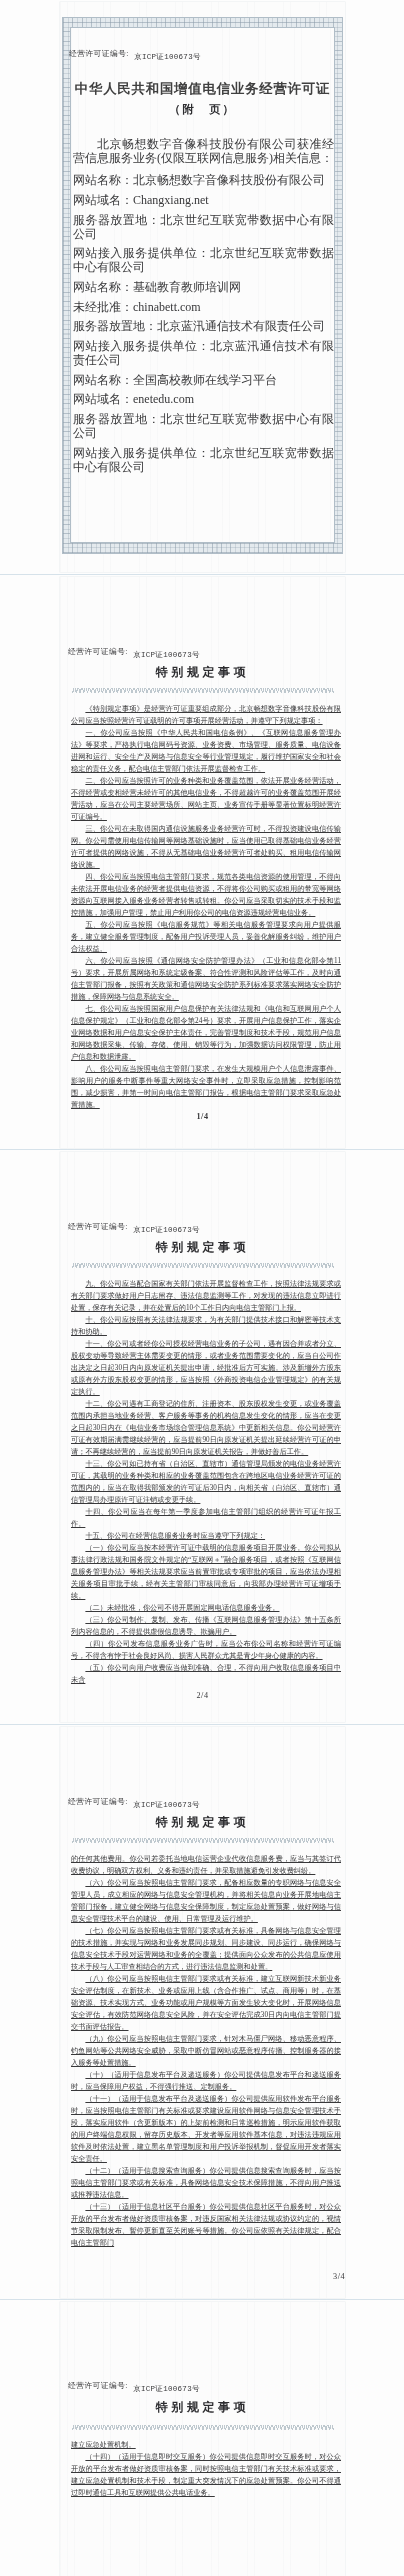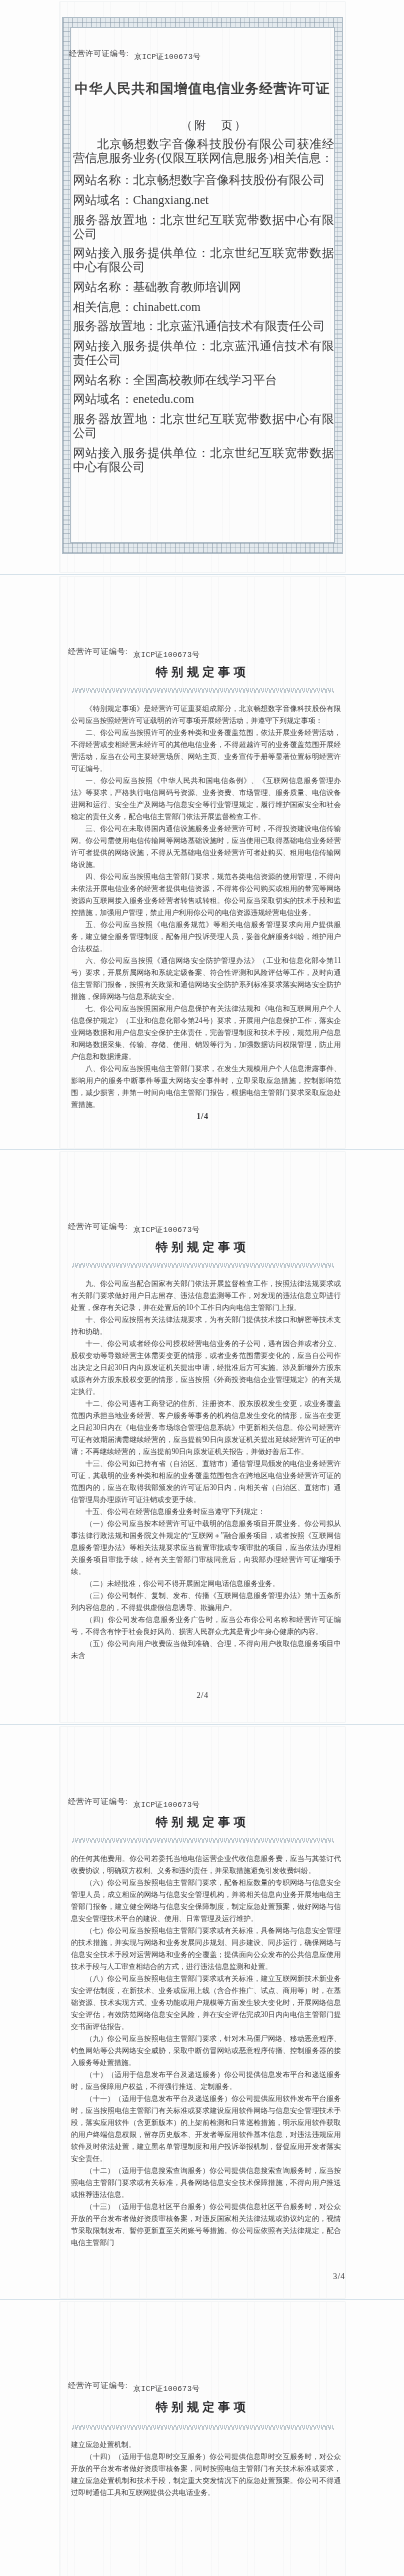--- a/index.html
+++ b/index.html
@@ -31,36 +31,36 @@
     position:absolute;left:7.2px;right:7.2px;top:9.3px;bottom:9.3px;
     background:#fcfcfc;
     background-image:repeating-linear-gradient(90deg,rgba(120,134,146,0.035) 0 0.5px,transparent 0.5px 7.2px);
     border:0.5px solid #b0bdc7;
   }
   .hdr{position:absolute;left:69px;top:49px;font-size:7.7px;letter-spacing:0.5px;white-space:nowrap;}
   .hdr .no{display:inline-block;margin-left:5.2px;position:relative;top:3.1px;letter-spacing:0.3px;
     font-family:"Liberation Mono","DejaVu Sans Mono",monospace;font-size:7.5px;}
   .lic-title{position:absolute;left:60px;width:285px;top:80px;text-align:center;
     font-size:13.4px;font-weight:bold;letter-spacing:0.8px;color:#404040;}
-  .lic-sub{position:absolute;left:72px;width:285px;top:102px;text-align:center;
-    font-size:11.3px;font-weight:normal;letter-spacing:2.1px;color:#2d2d30;margin-top:16px;}
+  .lic-sub{position:absolute;left:60px;width:285px;top:102px;text-align:center;
+    font-size:11.3px;font-weight:bold;letter-spacing:2.1px;color:#2d2d30;}
   .lic-body{position:absolute;left:73px;width:261px;top:137px;font-size:12px;line-height:14px;text-align:justify;}
   .lic-body .intro{margin:0 0 8.2px;text-indent:2em;}
   .lic-body p.entry{margin:0 0 5.7px;text-indent:0;}
   
   .prov-hdr{position:absolute;left:68px;top:72px;font-size:7.7px;letter-spacing:0.5px;white-space:nowrap;}
   .prov-hdr .no{display:inline-block;margin-left:5.2px;position:relative;top:3.1px;letter-spacing:0.3px;
     font-family:"Liberation Mono","DejaVu Sans Mono",monospace;font-size:7.5px;}
   .prov-title{position:absolute;left:60px;width:285px;top:89px;text-align:center;
     font-size:12px;font-weight:bold;letter-spacing:3.6px;color:#2d2d30;}
   .wavy{position:absolute;left:72px;width:262px;top:113px;height:4.6px;opacity:.55;
     background-image:
       repeating-linear-gradient(75deg,#8d9ea9 0 1px,transparent 1px 3.6px),
       repeating-linear-gradient(-75deg,#8d9ea9 0 1px,transparent 1px 3.6px);}
-  .prov-body{position:absolute;left:71px;width:270px;top:128px;font-size:7.2px;line-height:12px;text-align:justify;}
+  .prov-body{position:absolute;left:71px;width:270px;top:128px;font-size:7.2px;line-height:12px;text-align:justify;text-decoration:underline;}
   .prov-body p{margin:0;text-indent:2em;}
   .prov-body p.cont{text-indent:0;}
   .page-no{position:absolute;left:60px;width:285px;text-align:center;font-size:8.2px;letter-spacing:0.5px;}
 </style>
 </head>
 <body>
 
 <div class="page" style="top:0;height:574px;">
   <div class="paper"></div>
   <div class="ornate">
@@ -72,42 +72,42 @@
   <div class="lic-title">中华人民共和国增值电信业务经营许可证</div>
   <div class="lic-sub">（附　页）</div>
   <div class="lic-body">
     <p class="intro">北京畅想数字音像科技股份有限公司获准经营信息服务业务(仅限互联网信息服务)相关信息：</p>
     <div>
         <p class="entry">网站名称：北京畅想数字音像科技股份有限公司</p>
         <p class="entry">网站域名：Changxiang.net</p>
         <p class="entry">服务器放置地：北京世纪互联宽带数据中心有限公司</p>
         <p class="entry">网站接入服务提供单位：北京世纪互联宽带数据中心有限公司</p>
         <p class="entry">网站名称：基础教育教师培训网</p>
-        <p class="entry">相关信息：chinabett.com</p>
+        <p class="entry">未经批准：chinabett.com</p>
         <p class="entry">服务器放置地：北京蓝汛通信技术有限责任公司</p>
         <p class="entry">网站接入服务提供单位：北京蓝汛通信技术有限责任公司</p>
         <p class="entry">网站名称：全国高校教师在线学习平台</p>
         <p class="entry">网站域名：enetedu.com</p>
         <p class="entry">服务器放置地：北京世纪互联宽带数据中心有限公司</p>
         <p class="entry">网站接入服务提供单位：北京世纪互联宽带数据中心有限公司</p>
       </div>
   </div>
 </div>
 
 <div class="page sep" style="top:574px;height:575px;">
   <div class="paper"></div>
   <div class="prov-hdr">
     <span>经营许可证编号:</span><span class="no">京ICP证100673号</span>
   </div>
   <div class="prov-title">特别规定事项</div>
   <div class="wavy"></div>
   <div class="prov-body">
       <p>《特别规定事项》是经营许可证重要组成部分，北京畅想数字音像科技股份有限公司应当按照经营许可证载明的许可事项开展经营活动，并遵守下列规定事项：</p>
+      <p>一、你公司应当按照《中华人民共和国电信条例》、《互联网信息服务管理办法》等要求，严格执行电信网码号资源、业务资费、市场管理、服务质量、电信设备进网和运行、安全生产及网络与信息安全等行业管理规定，履行维护国家安全和社会稳定的责任义务，配合电信主管部门依法开展监督检查工作。</p>
       <p>二、你公司应当按照许可的业务种类和业务覆盖范围，依法开展业务经营活动，不得经营或变相经营未经许可的其他电信业务，不得超越许可的业务覆盖范围开展经营活动，应当在公司主要经营场所、网站主页、业务宣传手册等显著位置标明经营许可证编号。</p>
-      <p>一、你公司应当按照《中华人民共和国电信条例》、《互联网信息服务管理办法》等要求，严格执行电信网码号资源、业务资费、市场管理、服务质量、电信设备进网和运行、安全生产及网络与信息安全等行业管理规定，履行维护国家安全和社会稳定的责任义务，配合电信主管部门依法开展监督检查工作。</p>
       <p>三、你公司在未取得国内通信设施服务业务经营许可时，不得投资建设电信传输网。你公司需使用电信传输网等网络基础设施时，应当使用已取得基础电信业务经营许可者提供的网络设施，不得从无基础电信业务经营许可者处购买、租用电信传输网络设施。</p>
       <p>四、你公司应当按照电信主管部门要求，规范各类电信资源的使用管理，不得向未依法开展电信业务的经营者提供电信资源，不得将你公司购买或租用的带宽等网络资源向互联网接入服务业务经营者转售或转租。你公司应当采取切实的技术手段和监控措施，加强用户管理，禁止用户利用你公司的电信资源违规经营电信业务。</p>
       <p>五、你公司应当按照《电信服务规范》等相关电信服务管理要求向用户提供服务，建立健全服务管理制度，配备用户投诉受理人员，妥善化解服务纠纷，维护用户合法权益。</p>
       <p>六、你公司应当按照《通信网络安全防护管理办法》（工业和信息化部令第11号）要求，开展所属网络和系统定级备案、符合性评测和风险评估等工作，及时向通信主管部门报备，按照有关政策和通信网络安全防护系列标准要求落实网络安全防护措施，保障网络与信息系统安全。</p>
       <p>七、你公司应当按照国家用户信息保护有关法律法规和《电信和互联网用户个人信息保护规定》（工业和信息化部令第24号）要求，开展用户信息保护工作，落实企业网络数据和用户信息安全保护主体责任，完善管理制度和技术手段，规范用户信息和网络数据采集、传输、存储、使用、销毁等行为，加强数据访问权限管理，防止用户信息和数据泄露。</p>
       <p>八、你公司应当按照电信主管部门要求，在发生大规模用户个人信息泄露事件、影响用户的服务中断事件等重大网络安全事件时，立即采取应急措施，控制影响范围，减少损害，并第一时间向电信主管部门报告，根据电信主管部门要求采取应急处置措施。</p>
     </div>
   <div class="page-no" style="top:537px;font-weight:bold;">1/4</div>
 </div>
 
@@ -117,20 +117,21 @@
     <span>经营许可证编号:</span><span class="no">京ICP证100673号</span>
   </div>
   <div class="prov-title">特别规定事项</div>
   <div class="wavy"></div>
   <div class="prov-body">
       <p>九、你公司应当配合国家有关部门依法开展监督检查工作，按照法律法规要求或有关部门要求做好用户日志留存、违法信息监测等工作，对发现的违法信息立即进行处置，保存有关记录，并在处置后的10个工作日内向电信主管部门上报。</p>
       <p>十、你公司应按照有关法律法规要求，为有关部门提供技术接口和解密等技术支持和协助。</p>
       <p>十一、你公司或者经你公司授权经营电信业务的子公司，遇有因合并或者分立、股权变动等导致经营主体需要变更的情形，或者业务范围需要变化的，应当自公司作出决定之日起30日内向原发证机关提出申请，经批准后方可实施。涉及新增外方股东或原有外方股东股权变更的情形，应当按照《外商投资电信企业管理规定》的有关规定执行。</p>
       <p>十二、你公司遇有工商登记的住所、注册资本、股东股权发生变更，或业务覆盖范围内承担当地业务经营、客户服务等事务的机构信息发生变化的情形，应当在变更之日起30日内在《电信业务市场综合管理信息系统》中更新相关信息。你公司经营许可证有效期届满需继续经营的，应当提前90日向原发证机关提出延续经营许可证的申请；不再继续经营的，应当提前90日向原发证机关报告，并做好善后工作。</p>
       <p>十三、你公司如已持有省（自治区、直辖市）通信管理局颁发的电信业务经营许可证，其载明的业务种类和相应的业务覆盖范围包含在跨地区电信业务经营许可证的范围内的，应当在取得我部颁发的许可证后30日内，向相关省（自治区、直辖市）通信管理局办理原许可证注销或变更手续。</p>
+      <p>十四、你公司应当在每年第一季度参加电信主管部门组织的经营许可证年报工作。</p>
       <p>十五、你公司在经营信息服务业务时应当遵守下列规定：</p>
       <p>（一）你公司应当按本经营许可证中载明的信息服务项目开展业务。你公司拟从事法律行政法规和国务院文件规定的“互联网＋”融合服务项目，或者按照《互联网信息服务管理办法》等相关法规要求应当前置审批或专项审批的项目，应当依法办理相关服务项目审批手续，经有关主管部门审核同意后，向我部办理经营许可证增项手续。</p>
       <p>（二）未经批准，你公司不得开展固定网电话信息服务业务。</p>
       <p>（三）你公司制作、复制、发布、传播《互联网信息服务管理办法》第十五条所列内容信息的，不得提供虚假信息诱导、欺骗用户。</p>
       <p>（四）你公司发布信息服务业务广告时，应当公布你公司名称和经营许可证编号，不得含有悖于社会良好风尚、损害人民群众尤其是青少年身心健康的内容。</p>
       <p>（五）你公司向用户收费应当做到准确、合理，不得向用户收取信息服务项目中未含</p>
     </div>
   <div class="page-no" style="top:541px;">2/4</div>
 </div>
 

